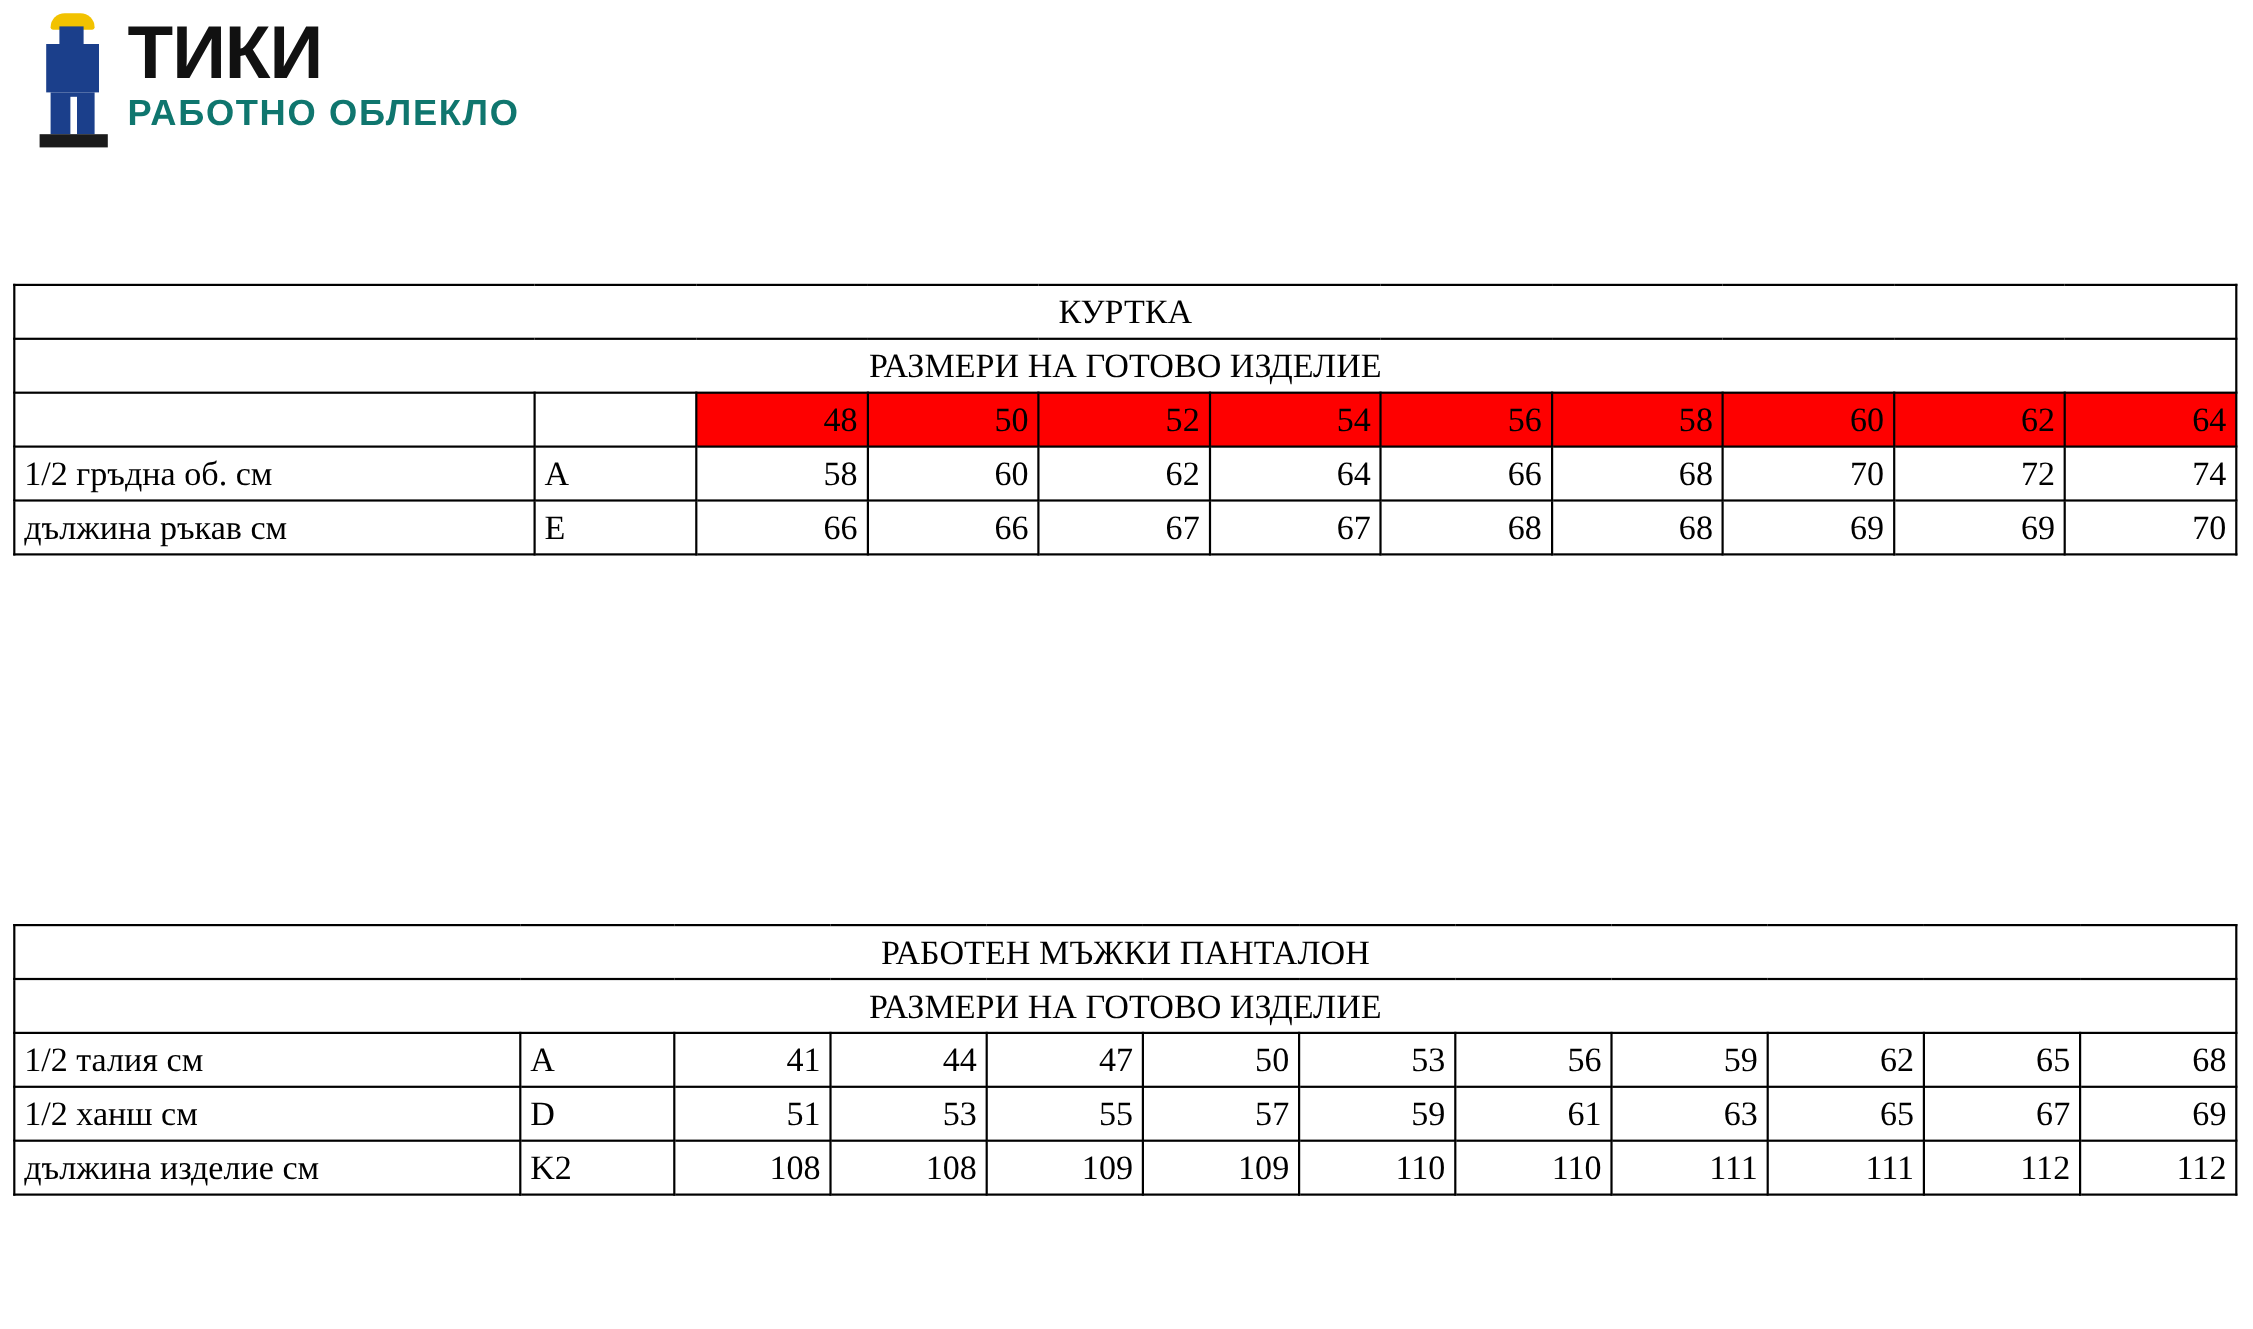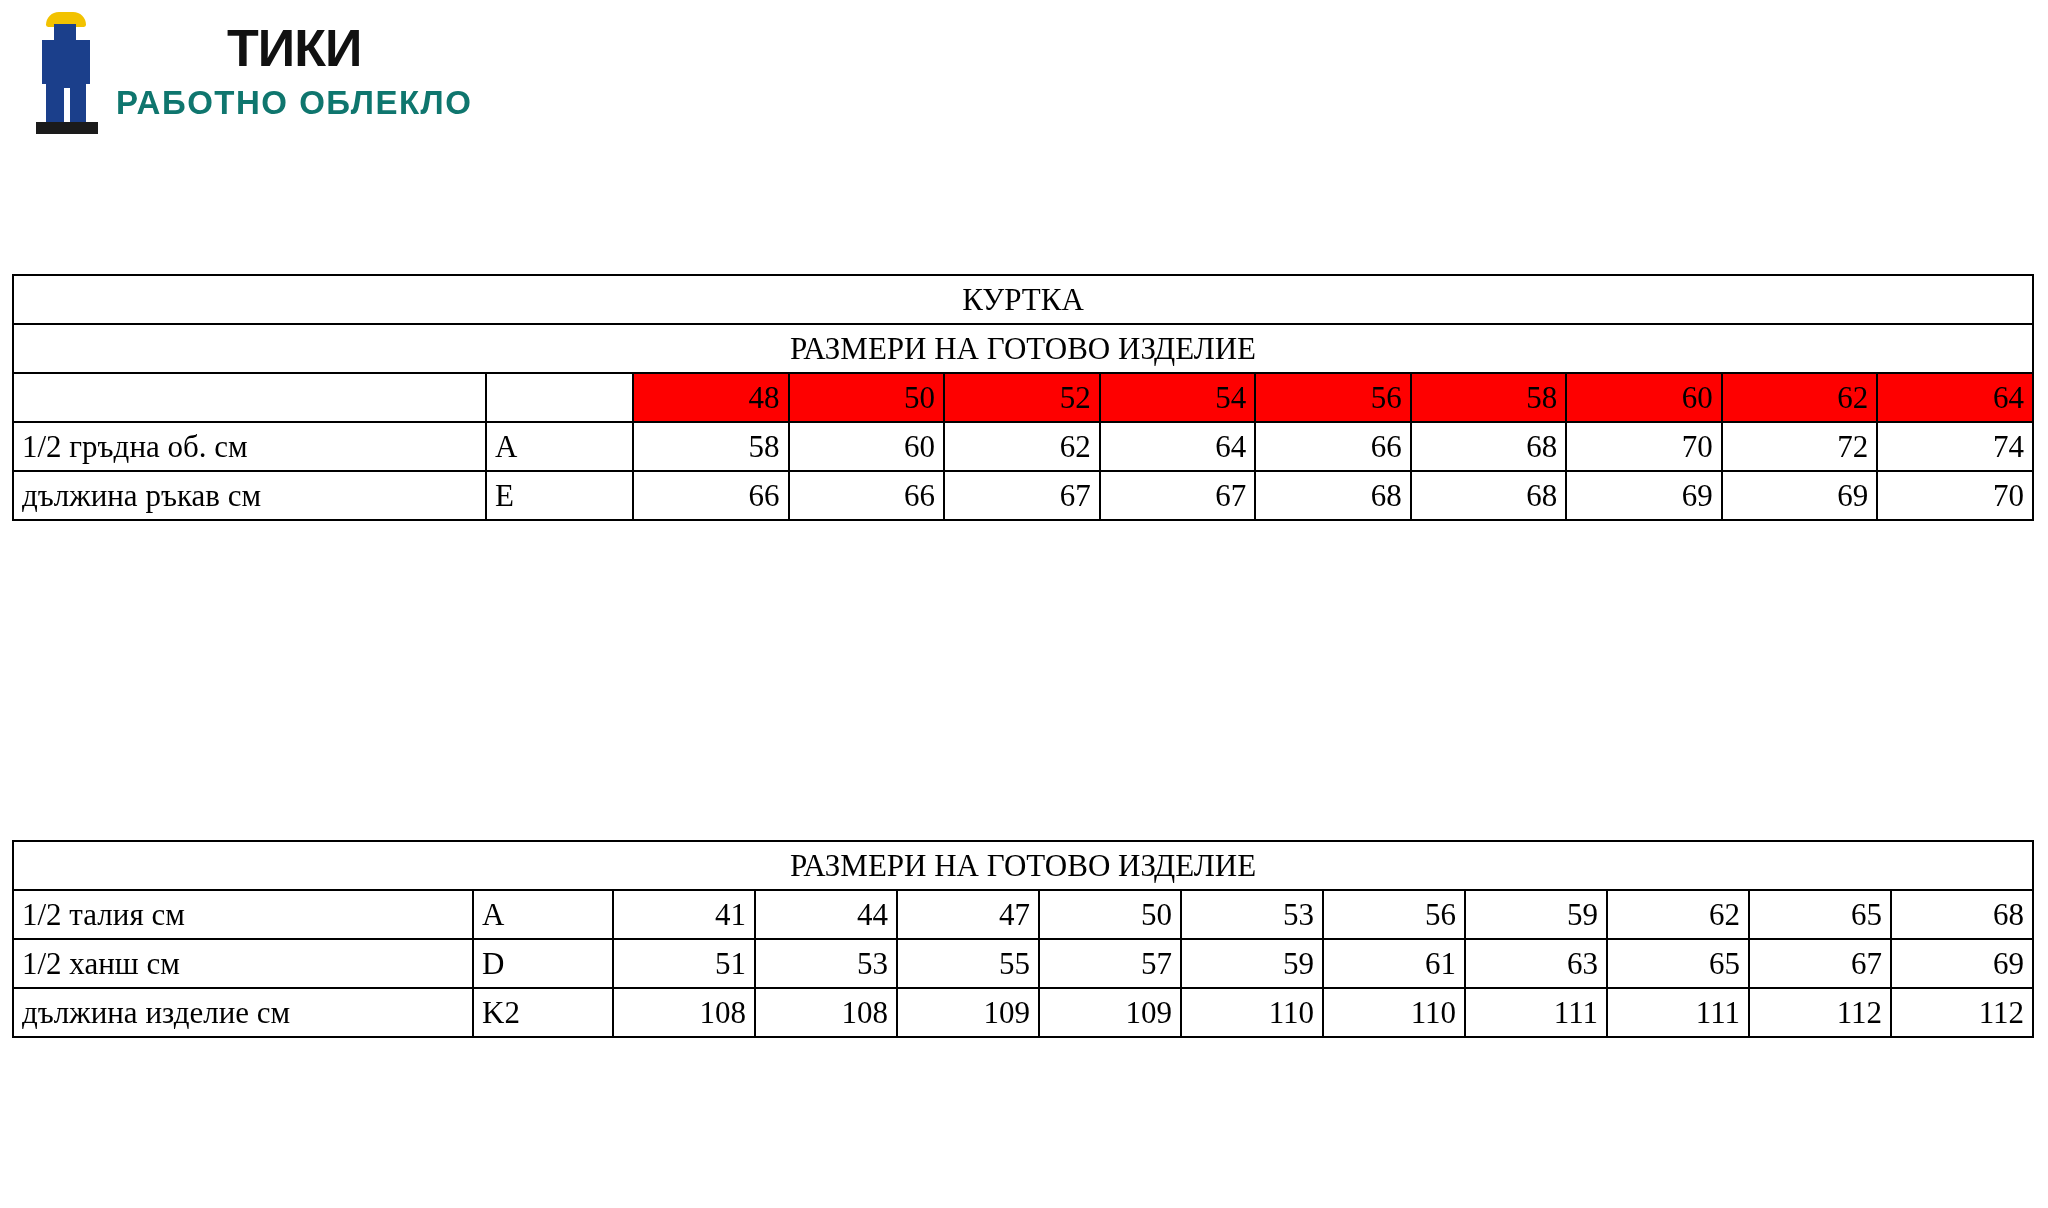--- a/index.html
+++ b/index.html
@@ -37,25 +37,24 @@
   }
   .logo-text {
     display: flex;
     flex-direction: column;
     justify-content: flex-start;
     padding-top: 4px;
   }
   .logo-title {
     font-family: "Liberation Sans", sans-serif;
     font-weight: bold;
-    font-size: 52px;
+    font-size: 68px;
     line-height: 80px;
     letter-spacing: -1px;
     color: #111111;
-    text-align: center;
   }
   .logo-sub {
     font-family: "Liberation Sans", sans-serif;
     font-weight: bold;
     font-size: 33px;
     line-height: 30px;
     letter-spacing: 1.5px;
     color: #0f766e;
   }
 
@@ -129,21 +128,21 @@
     margin-left: 48px;
   }
   td.blank {
     background: #ffffff;
   }
   td.blank-red {
     background: #fe0000;
   }
 
   
-  #table-jacket { left: 12px; top: 274px; width: 2022px; }
+  #table-jacket { left: 12px; top: 258px; width: 2022px; }
   
   #table-trousers { left: 12px; top: 840px; width: 2022px; }
 </style>
 </head>
 <body>
 
 <div class="page">
 
   <div class="logo">
     <div class="logo-mark">
@@ -238,20 +237,25 @@
         <col style="width:142px">
         <col style="width:142px">
       <col style="width:142px">
         <col style="width:142px">
         <col style="width:142px">
       <col style="width:142px">
     </colgroup>
     <tbody>
       <tr>
         <td class="title-cell" colspan="12">
+          <span class="t1">РАБОТЕН МЪЖКИ ПАНТАЛОН</span>
+        </td>
+      </tr>
+      <tr>
+        <td class="title-cell" colspan="12">
           <span class="t1">РАЗМЕРИ НА  ГОТОВО ИЗДЕЛИЕ</span>
         </td>
       </tr>
       <tr>
         <td class="label">1/2 талия см</td>
         <td class="code">A</td>
         <td class="num">41</td>
         <td class="num">44</td>
         <td class="num">47</td>
         <td class="num">50</td>

